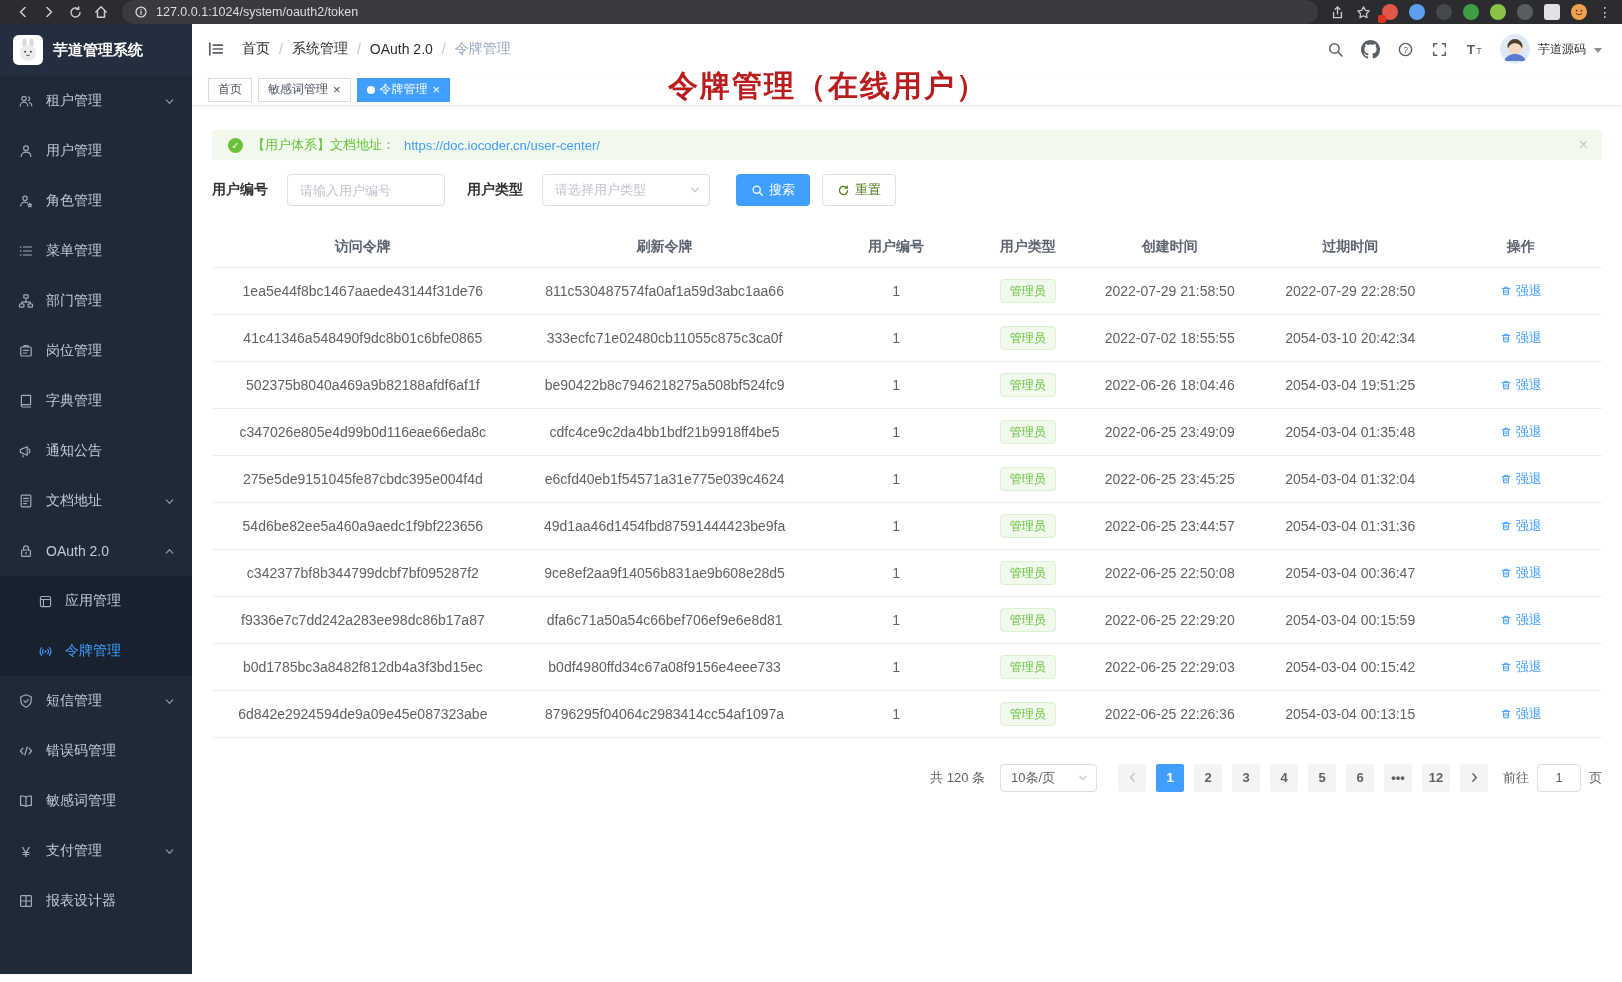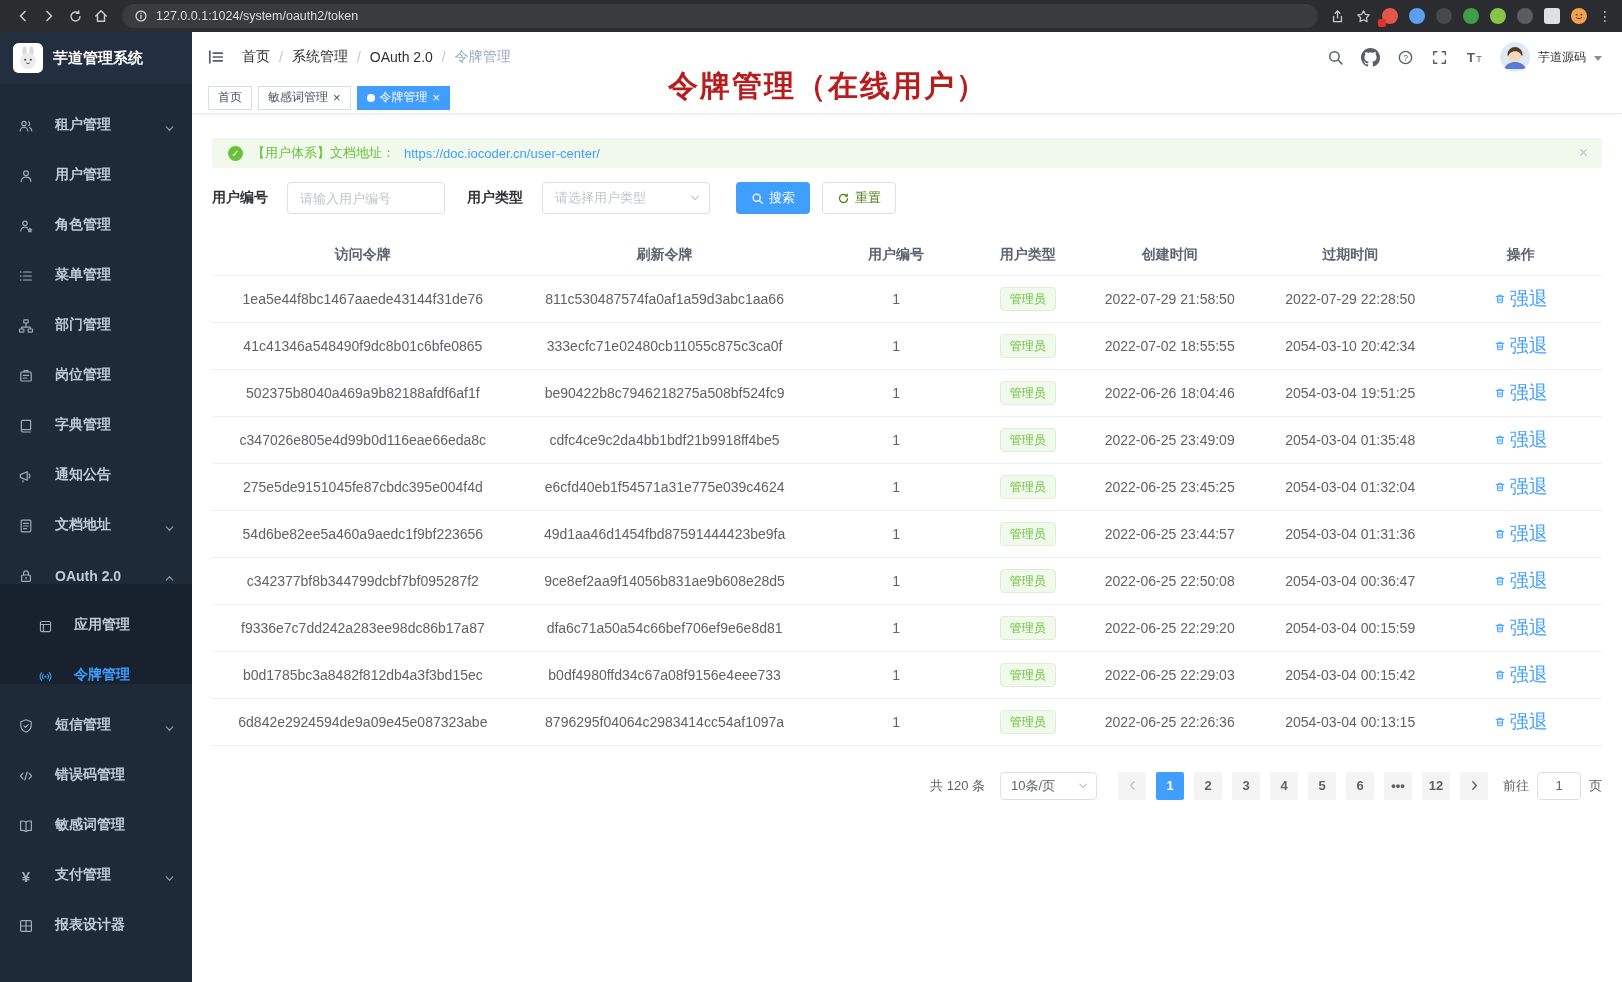--- a/index.html
+++ b/index.html
@@ -1,37 +1,37 @@
 <!DOCTYPE html>
 <html><head>
 <meta charset="utf-8">
 <style>
   * { box-sizing: border-box; margin: 0; padding: 0; }
   body { font-family: "Liberation Sans", "DejaVu Sans", sans-serif; background: #fff; }
   .screen { position: relative; width: 1622px; height: 982px; background: #fff; overflow: hidden; }
 
   
-  .browser-bar { height: 32px; background: #2b2c2f; display: flex; align-items: center; padding: 0 10px; }
+  .browser-bar { height: 24px; background: #2b2c2f; display: flex; align-items: center; padding: 0 10px; }
   .bnav { width: 26px; height: 26px; display: flex; align-items: center; justify-content: center; color: #c9cbce; cursor: pointer; background: none; border: none; }
   .url-pill { flex: 1; height: 24px; margin: 0 12px 0 8px; background: #3a3b3f; border-radius: 12px; display: flex; align-items: center; gap: 8px; padding: 0 12px; color: #dcdee1; font-size: 12.5px; cursor: text; }
   .bicons { display: flex; align-items: center; gap: 11px; color: #c9cbce; }
   .ext { width: 16px; height: 16px; border-radius: 50%; position: relative; display: inline-block; cursor: pointer; }
   .ext .badge { position: absolute; left: -4px; bottom: -3px; width: 8px; height: 8px; background: #e33224; border-radius: 2px; }
   .ext.square { border-radius: 3px; }
   .more-dots { font-size: 14px; color: #c9cbce; cursor: pointer; }
 
   
   .app { display: flex; height: 950px; }
 
   
   .sidebar { width: 192px; flex-shrink: 0; background: #1e2a38; display: flex; flex-direction: column; }
   .logo-row { height: 52px; display: flex; align-items: center; gap: 10px; padding: 0 13px; background: #232f3e; cursor: pointer; }
   .logo-title { color: #ffffff; font-size: 15px; font-weight: 700; white-space: nowrap; }
   .menu { flex: 1; overflow: hidden; }
-  .menu-item { height: 50px; display: flex; align-items: flex-end; gap: 20px; padding: 0 17px; color: #bfcbd9; font-size: 14px; cursor: pointer; white-space: nowrap; font-weight: bold; }
+  .menu-item { height: 50px; display: flex; align-items: center; gap: 11px; padding: 0 17px; color: #bfcbd9; font-size: 14px; cursor: pointer; white-space: nowrap; }
   .menu-item .mi { width: 18px; display: flex; justify-content: center; align-items: center; color: #9fabb9; flex-shrink: 0; }
   .menu-item .chev { margin-left: auto; color: #8c97a6; display: flex; }
   .menu-item .chev.up { transform: rotate(180deg); }
   .menu-item.sub { background: #17222e; padding-left: 36px; }
   .menu-item.active, .menu-item.active .mi { color: #409eff; }
   .yen-glyph { font-size: 15px; line-height: 1; }
 
   
   .main { flex: 1; min-width: 0; display: flex; flex-direction: column; background: #fff; }
   .topbar { height: 50px; display: flex; align-items: center; padding: 0 20px 0 15px; flex-shrink: 0; }
@@ -70,21 +70,21 @@
   .fselect { width: 168px; height: 32px; border: 1px solid #dcdfe6; border-radius: 4px; padding: 0 26px 0 12px; font-size: 13px; color: #c0c4cc; display: flex; align-items: center; position: relative; cursor: pointer; background: #fff; }
   .fselect .scaret { position: absolute; right: 8px; top: 50%; transform: translateY(-50%); color: #c0c4cc; display: flex; }
   .btn { height: 32px; border-radius: 4px; font-size: 13px; display: inline-flex; align-items: center; gap: 5px; padding: 0 14px; cursor: pointer; border: 1px solid transparent; font-family: inherit; }
   .btn.primary { background: #409eff; color: #fff; margin-left: 26px; }
   .btn.plain { background: #fff; border-color: #dcdfe6; color: #4d7c0f; margin-left: 12px; }
 
   table.tokens { width: 100%; border-collapse: collapse; margin-top: 21px; table-layout: fixed; }
   .tokens th { height: 40px; font-size: 14px; font-weight: 700; color: #5c6370; text-align: center; border-bottom: 1px solid #ebeef5; white-space: nowrap; }
   .tokens td { height: 47px; font-size: 14px; color: #606266; text-align: center; border-bottom: 1px solid #ebeef5; white-space: nowrap; overflow: hidden; }
   .tag { display: inline-block; background: #f0f9eb; border: 1px solid #dcf1cf; color: #67c23a; border-radius: 4px; height: 24px; line-height: 22px; padding: 0 9px; font-size: 12px; }
-  .action { color: #409eff; font-size: 19px; display: inline-flex; align-items: center; gap: 4px; cursor: pointer; text-decoration: none; }
+  .action { color: #409eff; font-size: 13px; display: inline-flex; align-items: center; gap: 4px; cursor: pointer; text-decoration: none; }
 
   .pager { display: flex; align-items: center; justify-content: flex-end; margin-top: 26px; font-size: 13px; color: #606266; }
   .pager .total { margin-right: 15px; white-space: nowrap; }
   .psize { width: 97px; height: 28px; border: 1px solid #dcdfe6; border-radius: 4px; display: flex; align-items: center; justify-content: space-between; padding: 0 7px 0 10px; margin-right: 16px; cursor: pointer; color: #606266; background: #fff; }
   .psize .scaret { color: #c0c4cc; display: flex; }
   .pbtn { min-width: 28px; height: 28px; background: #f4f4f5; color: #606266; border: none; border-radius: 2px; display: inline-flex; align-items: center; justify-content: center; margin: 0 5px; font-size: 13px; font-weight: 700; cursor: pointer; padding: 0 4px; font-family: inherit; }
   .pbtn.active { background: #409eff; color: #fff; }
   .pbtn.nav { color: #606266; }
   .pbtn.nav.disabled { color: #c0c4cc; cursor: default; }
   .goto-label { margin-left: 10px; margin-right: 8px; }

